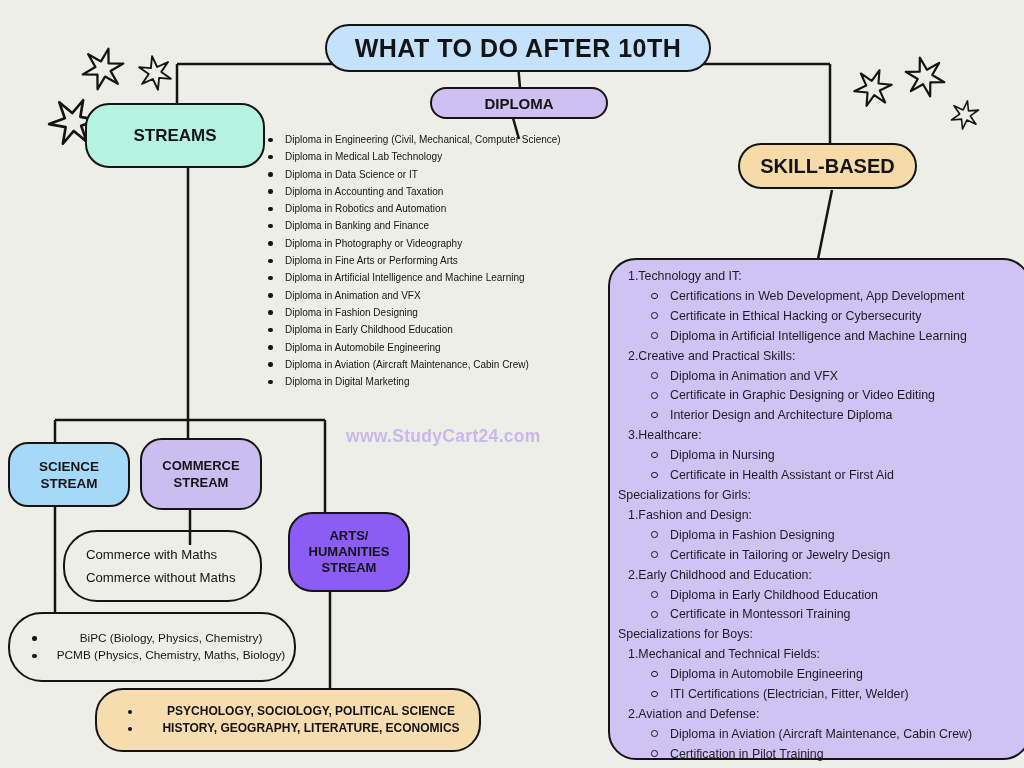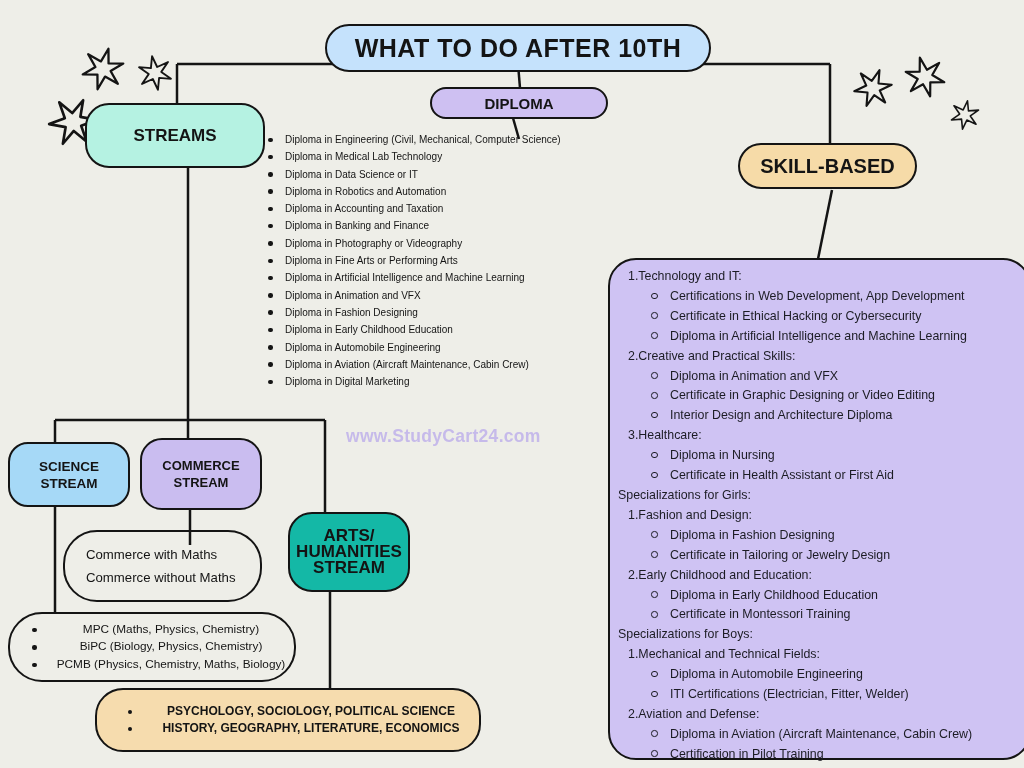--- a/index.html
+++ b/index.html
@@ -7,21 +7,21 @@
   .stage{position:relative;width:1024px;height:768px;background:#eeeee8;overflow:hidden;}
   .overlay{position:absolute;left:0;top:0;width:1024px;height:768px;z-index:1;pointer-events:none;}
   .box{position:absolute;z-index:2;border:2.5px solid #141414;display:flex;align-items:center;justify-content:center;box-sizing:border-box;color:#141414;text-align:center;white-space:pre-line;}
   .pill{font-weight:bold;}
   .title-box{left:325px;top:24px;width:386px;height:48px;background:#c5e2fc;border-radius:26px;font-size:25px;font-weight:bold;letter-spacing:.5px;}
   .streams-box{left:85px;top:103px;width:180px;height:65px;background:#b5f2e2;border-radius:24px;font-size:17px;}
   .diploma-box{left:430px;top:87px;width:178px;height:32px;background:#cec0f2;border-radius:17px;font-size:15px;}
   .skill-box{left:738px;top:143px;width:179px;height:46px;background:#f6dba8;border-radius:24px;font-size:20px;}
   .science-box{left:8px;top:442px;width:122px;height:65px;background:#a6d9f7;border-radius:20px;font-size:13.5px;line-height:17px;}
   .commerce-box{left:140px;top:438px;width:122px;height:72px;background:#cabdf0;border-radius:22px;font-size:13px;line-height:17px;}
-  .arts-box{left:288px;top:512px;width:122px;height:80px;background:#14b8a6;border-radius:24px;font-size:17px;line-height:16px;}
+  .arts-box{left:288px;top:512px;width:122px;height:80px;background:#8b5cf6;border-radius:24px;font-size:13px;line-height:16px;}
   .commerce-options{left:63px;top:530px;width:199px;height:72px;background:transparent;border-radius:34px;flex-direction:column;align-items:flex-start;justify-content:center;padding-left:21px;font-size:13.2px;line-height:23px;font-weight:normal;text-align:left;}
   .mpc-box{left:8px;top:612px;width:288px;height:70px;background:transparent;border-radius:34px;align-items:center;justify-content:flex-start;padding-left:20px;}
   .tan-box{left:95px;top:688px;width:386px;height:64px;background:#f6dcae;border-radius:28px;align-items:center;justify-content:flex-start;padding-left:28px;}
   .panel{left:600px;top:258px;width:423px;height:502px;background:#cfc3f3;border-radius:28px;align-items:flex-start;justify-content:flex-start;text-align:left;padding:7px 8px 0 8px;font-weight:normal;margin-left:8px;}
   .list{width:100%;}
   .li{position:relative;color:#141414;white-space:nowrap;}
   
   .diploma-list{position:absolute;left:260px;top:131px;width:360px;z-index:2;}
   .diploma-list .li{font-size:10px;line-height:17.3px;padding-left:25px;}
   .diploma-list .li::before{content:"";position:absolute;left:8px;top:6.5px;width:4.5px;height:4.5px;background:#141414;border-radius:50%;}
@@ -78,22 +78,22 @@
   <div class="box pill title-box">WHAT TO DO AFTER 10TH</div>
 
   <div class="box pill streams-box">STREAMS</div>
   <div class="box pill diploma-box">DIPLOMA</div>
   <div class="box pill skill-box">SKILL-BASED</div>
 
   <div class="diploma-list list">
       <div class="li ">Diploma in Engineering (Civil, Mechanical, Computer Science)</div>
       <div class="li ">Diploma in Medical Lab Technology</div>
       <div class="li ">Diploma in Data Science or IT</div>
+      <div class="li ">Diploma in Accounting and Taxation</div>
       <div class="li ">Diploma in Robotics and Automation</div>
-      <div class="li ">Diploma in Accounting and Taxation</div>
       <div class="li ">Diploma in Banking and Finance</div>
       <div class="li ">Diploma in Photography or Videography</div>
       <div class="li ">Diploma in Fine Arts or Performing Arts</div>
       <div class="li ">Diploma in Artificial Intelligence and Machine Learning</div>
       <div class="li ">Diploma in Animation and VFX</div>
       <div class="li ">Diploma in Fashion Designing</div>
       <div class="li ">Diploma in Early Childhood Education</div>
       <div class="li ">Diploma in Automobile Engineering</div>
       <div class="li ">Diploma in Aviation (Aircraft Maintenance, Cabin Crew)</div>
       <div class="li ">Diploma in Digital Marketing</div>
@@ -106,21 +106,21 @@
   <div class="box pill arts-box">ARTS/
 HUMANITIES
 STREAM</div>
 
   <div class="box commerce-options">
     <div>Commerce with Maths</div>
     <div>Commerce without Maths</div>
   </div>
 
   <div class="box mpc-box">
-    <div class="mpc-list list"><div class="li ">MPC (Maths, Physics, Chemistry)</div><div class="li ">BiPC (Biology, Physics, Chemistry)</div><div class="li ">PCMB (Physics, Chemistry, Maths, Biology)</div></div>
+    <div class="mpc-list list"><div class="li ">BiPC (Biology, Physics, Chemistry)</div><div class="li ">PCMB (Physics, Chemistry, Maths, Biology)</div></div>
   </div>
 
   <div class="box tan-box">
     <div class="tan-list list"><div class="li ">PSYCHOLOGY, SOCIOLOGY, POLITICAL SCIENCE</div><div class="li ">HISTORY, GEOGRAPHY, LITERATURE, ECONOMICS</div></div>
   </div>
 
   <div class="box panel">
     <div class="panel-list list"><div class="li num">1.Technology and IT:</div><div class="li sub">Certifications in Web Development, App Development</div><div class="li sub">Certificate in Ethical Hacking or Cybersecurity</div><div class="li sub">Diploma in Artificial Intelligence and Machine Learning</div><div class="li num">2.Creative and Practical Skills:</div><div class="li sub">Diploma in Animation and VFX</div><div class="li sub">Certificate in Graphic Designing or Video Editing</div><div class="li sub">Interior Design and Architecture Diploma</div><div class="li num">3.Healthcare:</div><div class="li sub">Diploma in Nursing</div><div class="li sub">Certificate in Health Assistant or First Aid</div><div class="li plain">Specializations for Girls:</div><div class="li num">1.Fashion and Design:</div><div class="li sub">Diploma in Fashion Designing</div><div class="li sub">Certificate in Tailoring or Jewelry Design</div><div class="li num">2.Early Childhood and Education:</div><div class="li sub">Diploma in Early Childhood Education</div><div class="li sub">Certificate in Montessori Training</div><div class="li plain">Specializations for Boys:</div><div class="li num">1.Mechanical and Technical Fields:</div><div class="li sub">Diploma in Automobile Engineering</div><div class="li sub">ITI Certifications (Electrician, Fitter, Welder)</div><div class="li num">2.Aviation and Defense:</div><div class="li sub">Diploma in Aviation (Aircraft Maintenance, Cabin Crew)</div><div class="li sub">Certification in Pilot Training</div></div>
   </div>
 

